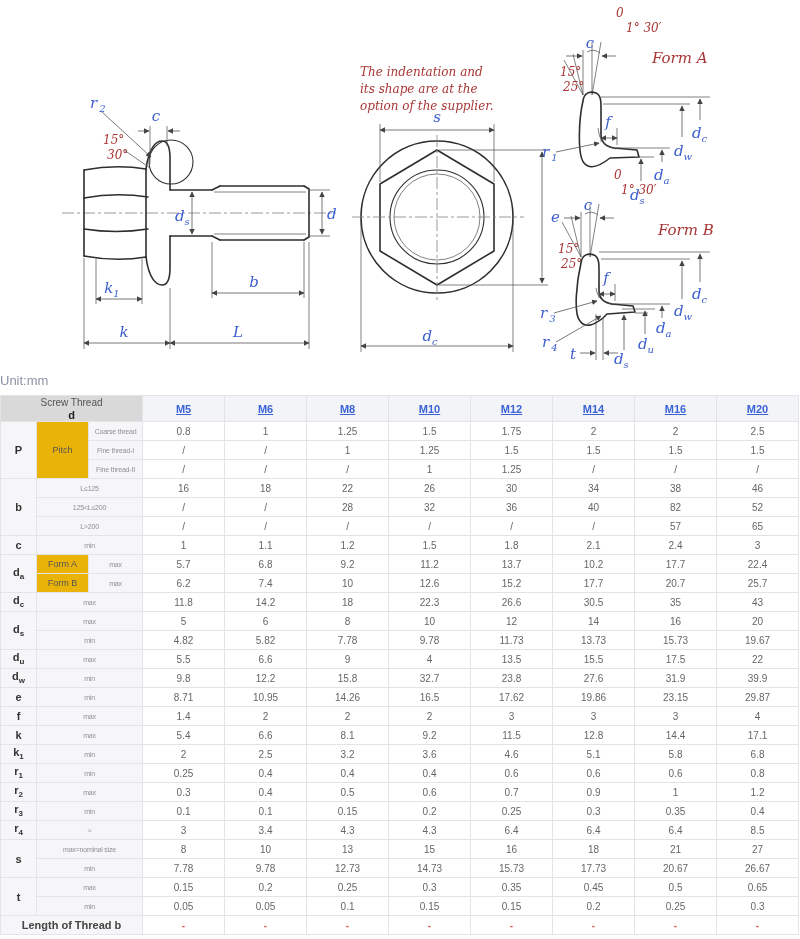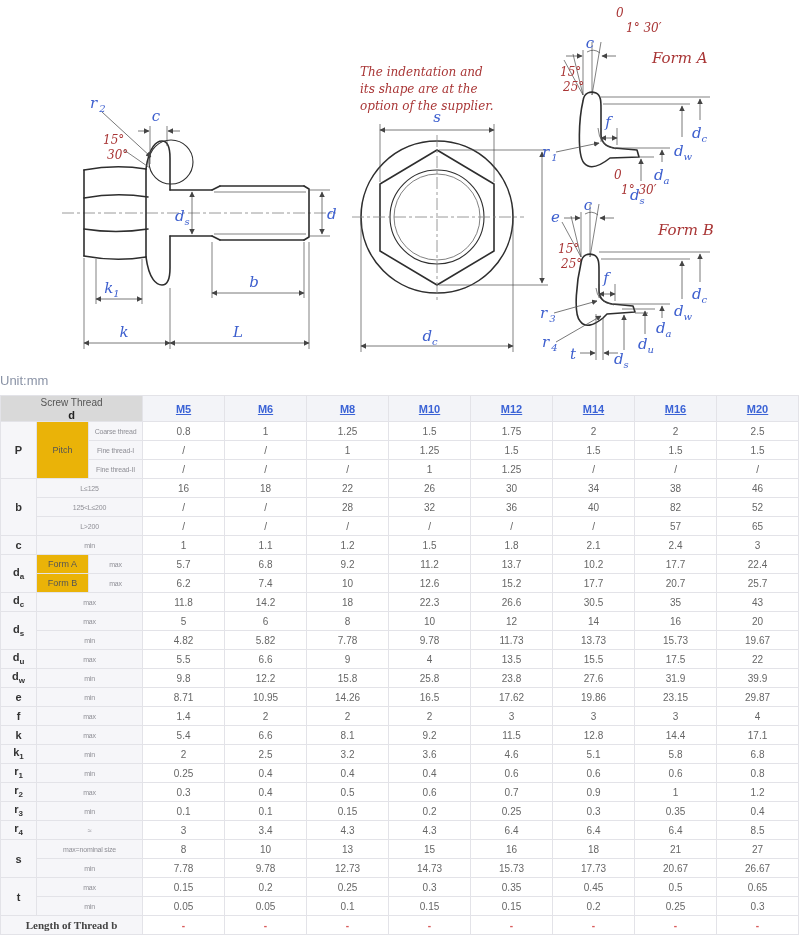--- a/index.html
+++ b/index.html
@@ -24,21 +24,21 @@
   th.corner{background:#d9d9d9;height:29px;}
   th.corner .c1{font-size:10px;color:#555;font-weight:normal;line-height:13px;}
   th.corner .c2{font-size:11px;color:#222;font-weight:bold;line-height:12px;}
   th.colh{background:#f3f4f8;color:#3b63d6;font-weight:bold;font-size:11px;height:29px;text-align:center;text-decoration:underline;}
   td.sym{background:#f6f6f9;font-weight:bold;font-size:11px;color:#333;text-align:center;}
   td.sym sub{font-size:8px;}
   td.mid{background:#eab308;font-size:9px;color:#555;text-align:center;}
   td.sub{background:#f6f6f9;font-size:7px;letter-spacing:-0.2px;color:#8f8f96;text-align:center;}
   td.val{background:#fff;font-size:10px;color:#666;text-align:center;}
   td.val.red2{color:#d95b5b;font-weight:bold;}
-  td.full{background:#f6f6f9;font-size:11px;font-weight:bold;color:#444;text-align:center;font-family:Liberation Serif, serif;}
+  td.full{background:#f6f6f9;font-size:11px;font-weight:bold;color:#444;text-align:center;}
 </style>
 </head>
 <body>
 
 <div class="drawing-wrap">
 <svg width="800" height="372" viewBox="0 0 800 372">
   <defs>
     <marker id="ar" viewBox="0 0 10 10" refX="9" refY="5" markerWidth="7" markerHeight="7" orient="auto-start-reverse">
       <path d="M0,0 L10,5 L0,10 z" fill="#444"></path>
     </marker>
@@ -375,21 +375,21 @@
         <td class="val">15.5</td>
         <td class="val">17.5</td>
         <td class="val">22</td>
       </tr>
       <tr>
         <td class="sym" rowspan="1">d<sub>w</sub></td>
         <td class="sub" colspan="2">min</td>
         <td class="val">9.8</td>
         <td class="val">12.2</td>
         <td class="val">15.8</td>
-        <td class="val">25.8</td>
+        <td class="val">32.7</td>
         <td class="val">23.8</td>
         <td class="val">27.6</td>
         <td class="val">31.9</td>
         <td class="val">39.9</td>
       </tr>
       <tr>
         <td class="sym" rowspan="1">e</td>
         <td class="sub" colspan="2">min</td>
         <td class="val">8.71</td>
         <td class="val">10.95</td>

